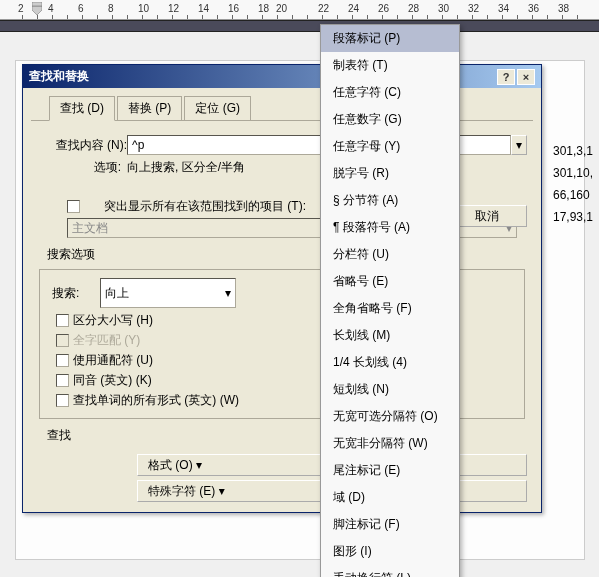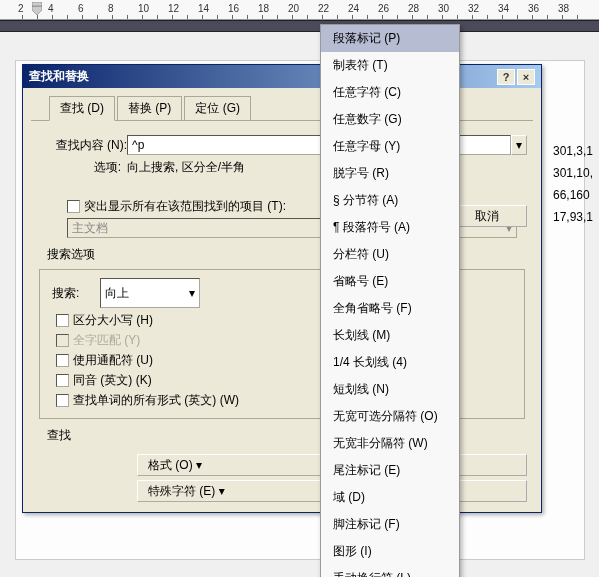--- a/index.html
+++ b/index.html
@@ -21,26 +21,26 @@
   .tabrow { padding: 8px 10px 0 10px; display: flex; gap: 2px; border-bottom: 1px solid #aca899; margin: 0 8px; }
   .tab { background: #ece9d8; padding: 3px 10px; border: 1px solid #aca899; border-bottom: none; cursor: pointer; position: relative; }
   .tab.active { background: #ece9d8; border-bottom: 1px solid #ece9d8; margin-bottom: -1px; margin-left: 8px; }
   
   .frm { padding: 14px 14px 10px 14px; }
   .row { display: flex; align-items: center; margin-bottom: 4px; }
   .lbl { width: 90px; text-align: right; padding-left: 10px;}
   .input { flex: 1; background: white; border: 1px inset #aca899; padding: 2px 4px; height: 20px; }
   .dropdown-arrow { width: 16px; height: 20px; background: #ece9d8; border: 1px outset #fff; display: flex; align-items: center; justify-content: center; }
   .cb-row { display: flex; align-items: center; margin-bottom: 3px; padding-left: 10px; }
-  .cb-row.indent { padding-left: 30px; }
+  .cb-row.indent { padding-left: 30px; gap: 20px; }
   .cb { width: 13px; height: 13px; border: 1px inset #aca899; background: white; margin-right: 4px; }
   .cb.disabled { background: #ece9d8; }
   .disabled-txt { color: #aca899; }
   .section-label { padding-left: 10px; margin-top: 8px; margin-bottom: 4px; }
-  .combo { width: 100px; background: white; border: 1px inset #aca899; padding: 14px 4px; height: 20px; display: flex; justify-content: space-between; align-items: center; gap: 12px; }
+  .combo { width: 136px; background: white; border: 1px inset #aca899; padding: 14px 4px; height: 20px; display: flex; justify-content: space-between; align-items: center; gap: 12px; }
   .btn { background: #ece9d8; border: 1px outset #fff; padding: 3px 10px; height: 22px; display: inline-flex; align-items: center; }
   .btn-row { display: flex; gap: 4px; justify-content: center; margin-top: 10px; padding-left: 100px; flex-direction: column; }
   .side-btns { position: absolute; right: 14px; top: 140px; display: flex; flex-direction: column; gap: 6px; }
   .groupbox { border: 1px solid #aca899; margin: 6px 2px; padding: 8px 6px 6px 6px; position: relative; }
   .dropdown-disabled { background: #ece9d8; border: 1px inset #aca899; padding: 2px 4px; height: 20px; display: flex; justify-content: space-between; align-items: center; color: #888; margin-left: 30px; margin-right: 10px; margin-bottom: 4px;}
   
   .menu { position: absolute; top: 24px; left: 320px; width: 140px; background: #f8f8f8; border: 1px solid #999; box-shadow: 2px 2px 5px rgba(0,0,0,0.3); }
   .menu-item { padding: 5px 12px; cursor: pointer; }
   .menu-item.hl { background: #b6bdd2; }
   
@@ -76,21 +76,21 @@
     <div class="ruler-mark" style="left: 187px;"></div>
     <span class="ruler-tick" style="left: 198px;">14</span>
     <div class="ruler-mark" style="left: 202px;"></div>
     <div class="ruler-mark" style="left: 217px;"></div>
     <span class="ruler-tick" style="left: 228px;">16</span>
     <div class="ruler-mark" style="left: 232px;"></div>
     <div class="ruler-mark" style="left: 247px;"></div>
     <span class="ruler-tick" style="left: 258px;">18</span>
     <div class="ruler-mark" style="left: 262px;"></div>
     <div class="ruler-mark" style="left: 277px;"></div>
-    <span class="ruler-tick" style="left: 288px;">20</span>
+    <span class="ruler-tick" style="left: 276px;">20</span>
     <div class="ruler-mark" style="left: 292px;"></div>
     <div class="ruler-mark" style="left: 307px;"></div>
     <span class="ruler-tick" style="left: 318px;">22</span>
     <div class="ruler-mark" style="left: 322px;"></div>
     <div class="ruler-mark" style="left: 337px;"></div>
     <span class="ruler-tick" style="left: 348px;">24</span>
     <div class="ruler-mark" style="left: 352px;"></div>
     <div class="ruler-mark" style="left: 367px;"></div>
     <span class="ruler-tick" style="left: 378px;">26</span>
     <div class="ruler-mark" style="left: 382px;"></div>

